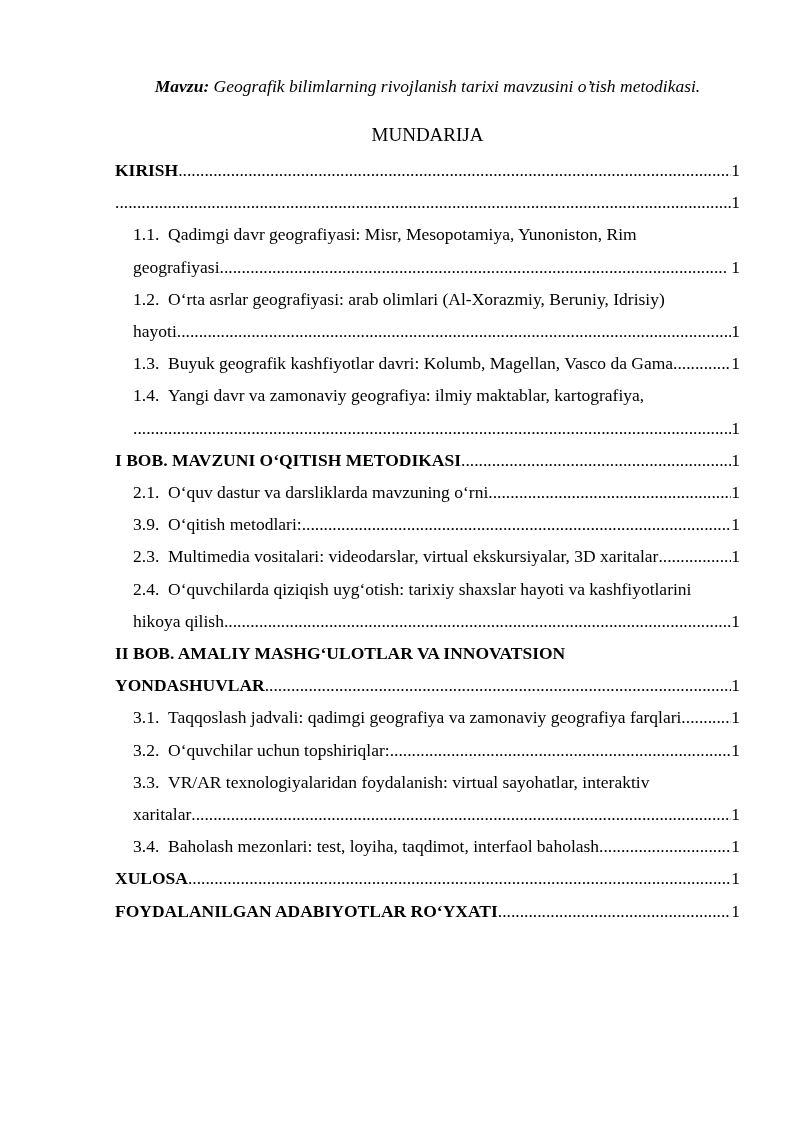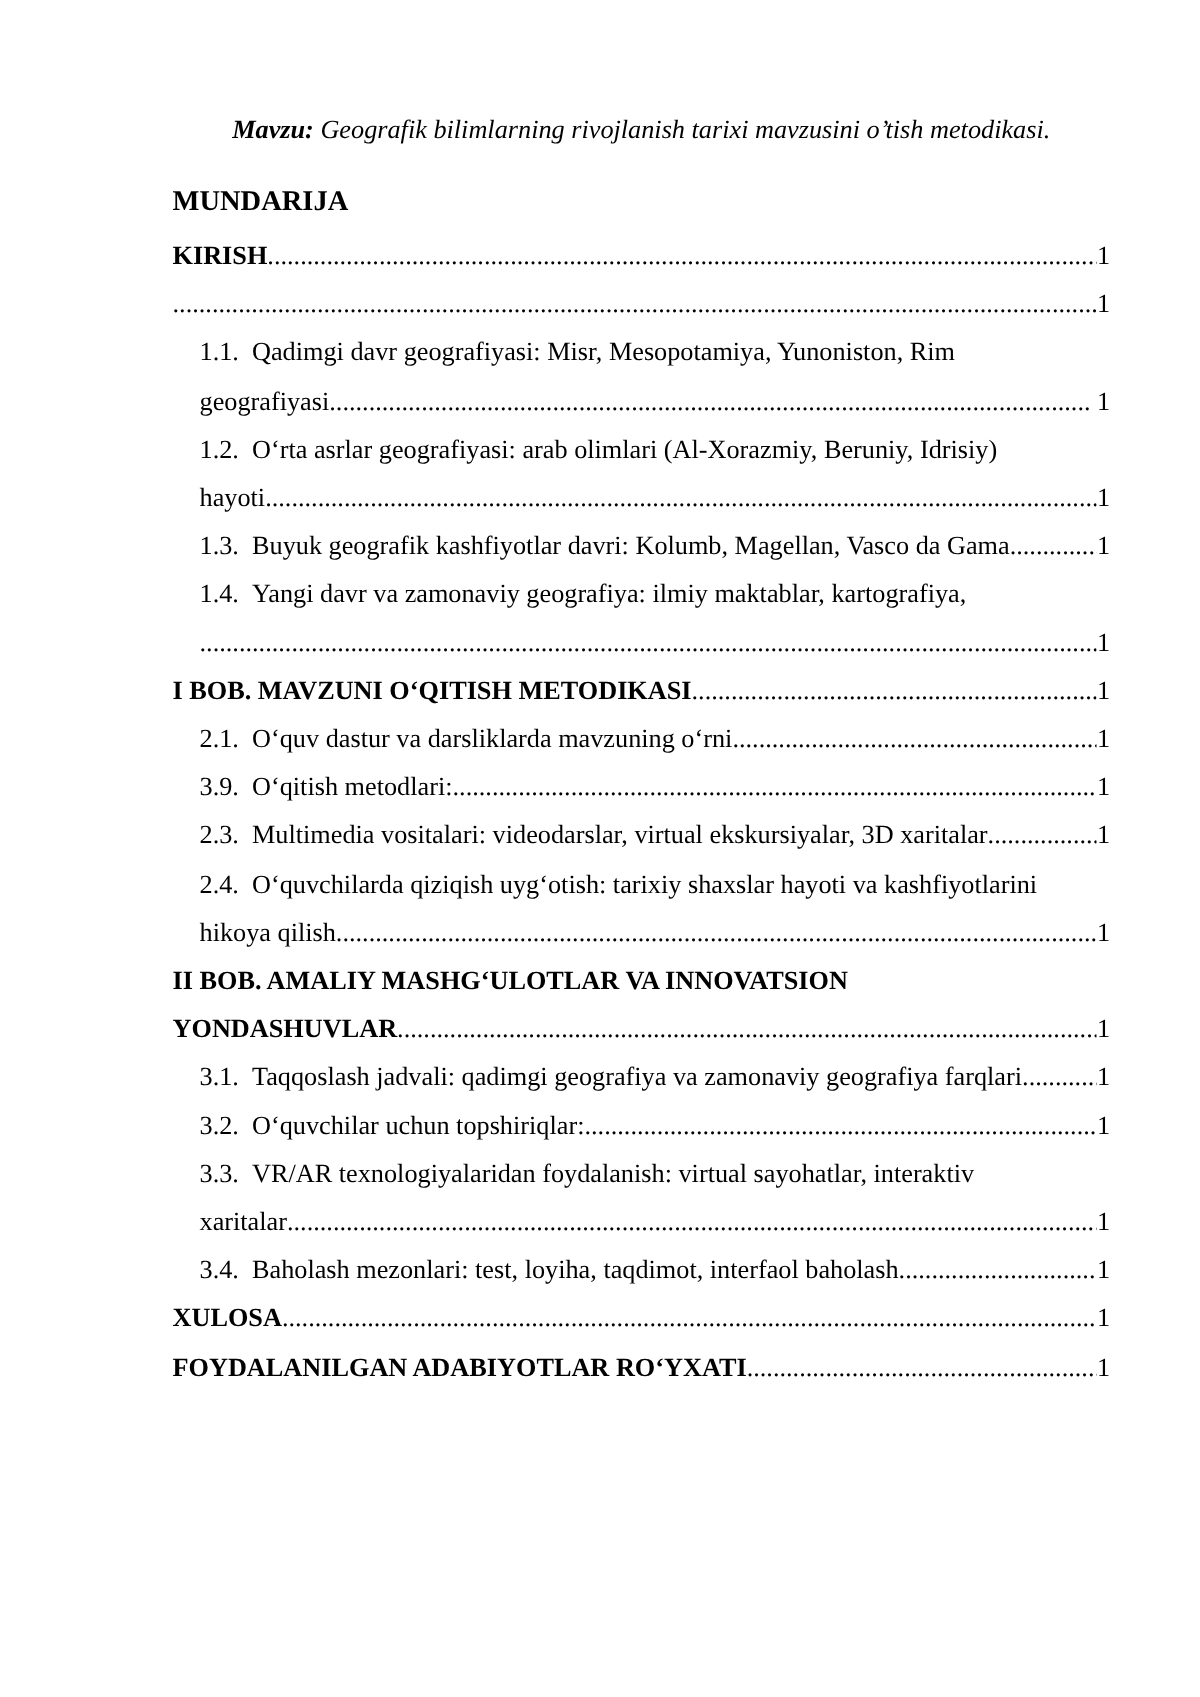--- a/index.html
+++ b/index.html
@@ -27,22 +27,22 @@
   .doc-title {
     text-align: center;
     font-style: italic;
     line-height: 24px;
     margin: 0 0 24px 0;
   }
   .title-label {
     font-weight: bold;
   }
   .toc-heading {
-    text-align: left;
-    font-weight: bold;
+    text-align: center;
+    font-weight: normal;
     font-size: 19px;
     line-height: 26px;
     margin: 0 0 6px 0;
   }
   .toc {
     width: 625px;
   }
   .toc-line {
     display: flex;
     align-items: baseline;

